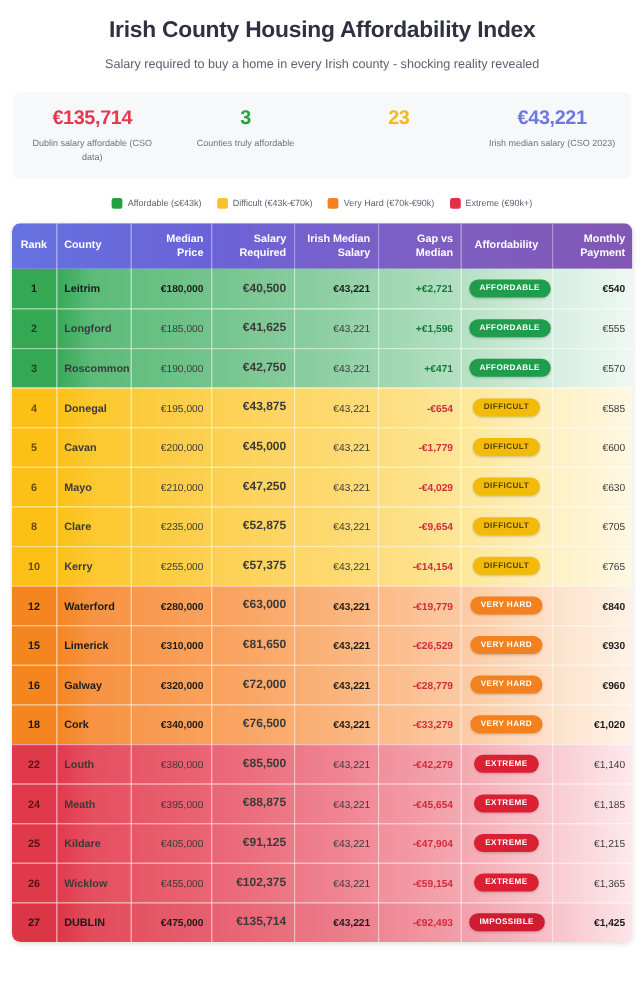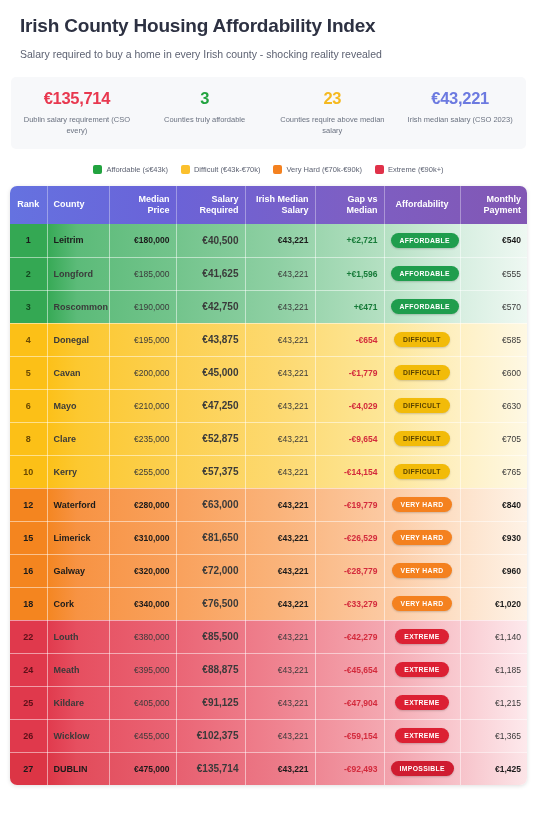--- a/index.html
+++ b/index.html
@@ -5,21 +5,21 @@
   * { box-sizing: border-box; margin: 0; padding: 0; }
   html, body {
     width: 537px; height: 839px;
     background: #ffffff;
     font-family: "Liberation Sans", sans-serif;
     overflow: hidden;
   }
   .page { width: 537px; height: 839px; padding: 0 10px; }
 
   
-  .hdr { padding: 14px 10px 6px; }
+  .hdr { text-align: center; padding: 14px 10px 6px; }
   .hdr h1 {
     font-size: 19px; font-weight: bold; color: #2d3142;
     letter-spacing: -0.2px; line-height: 1.3;
   }
   .hdr .sub {
     font-size: 10.5px; color: #5d6272; margin-top: 9px; line-height: 1.3;
   }
 
   
   .stats {
@@ -137,29 +137,28 @@
 <div class="page">
 
   <div class="hdr">
     <h1>Irish County Housing Affordability Index</h1>
     <div class="sub">Salary required to buy a home in every Irish county - shocking reality revealed</div>
   </div>
 
   <div class="stats" id="stats">
       <div class="stat">
         <div class="val" style="color:#e8384f">€135,714</div>
-        <div class="lbl">Dublin salary requirement (CSO every)</div>
+        <div class="lbl">Dublin salary affordable (CSO data)</div>
       </div>
       <div class="stat">
         <div class="val" style="color:#22a33f">3</div>
         <div class="lbl">Counties truly affordable</div>
       </div>
       <div class="stat">
         <div class="val" style="color:#f5b920">23</div>
-        <div class="lbl">Counties require above median salary</div>
       </div>
       <div class="stat">
         <div class="val" style="color:#6c7ae0">€43,221</div>
         <div class="lbl">Irish median salary (CSO 2023)</div>
       </div>
     </div>
 
   <div class="legend-wrap">
     <div class="legend" id="legend">
         <div class="lg-item">

